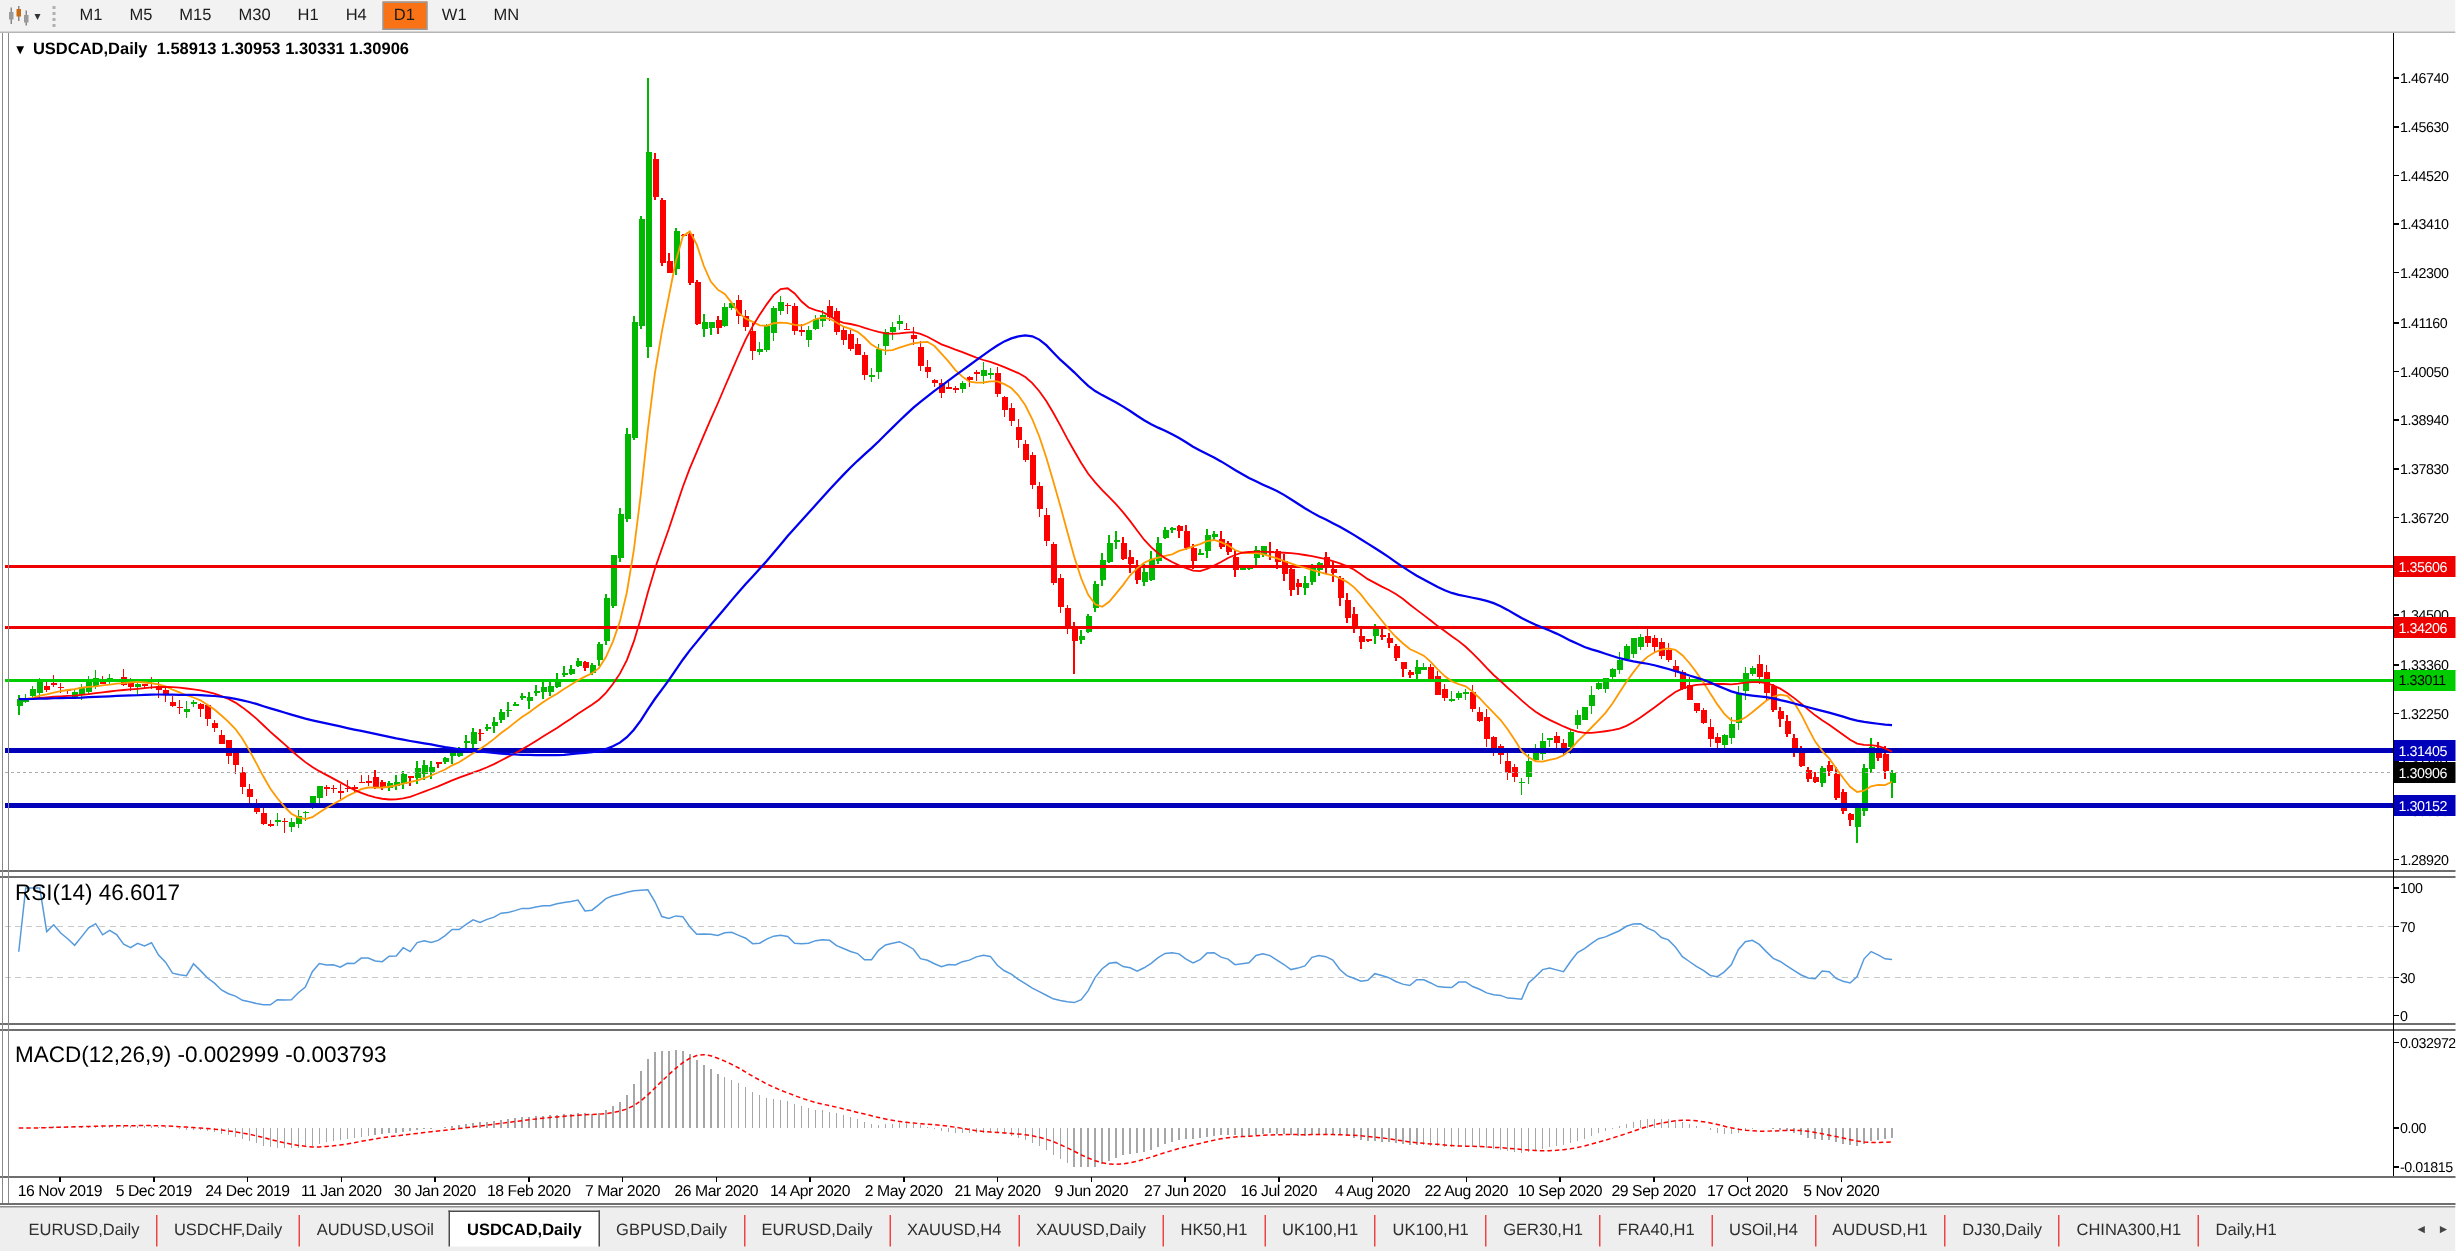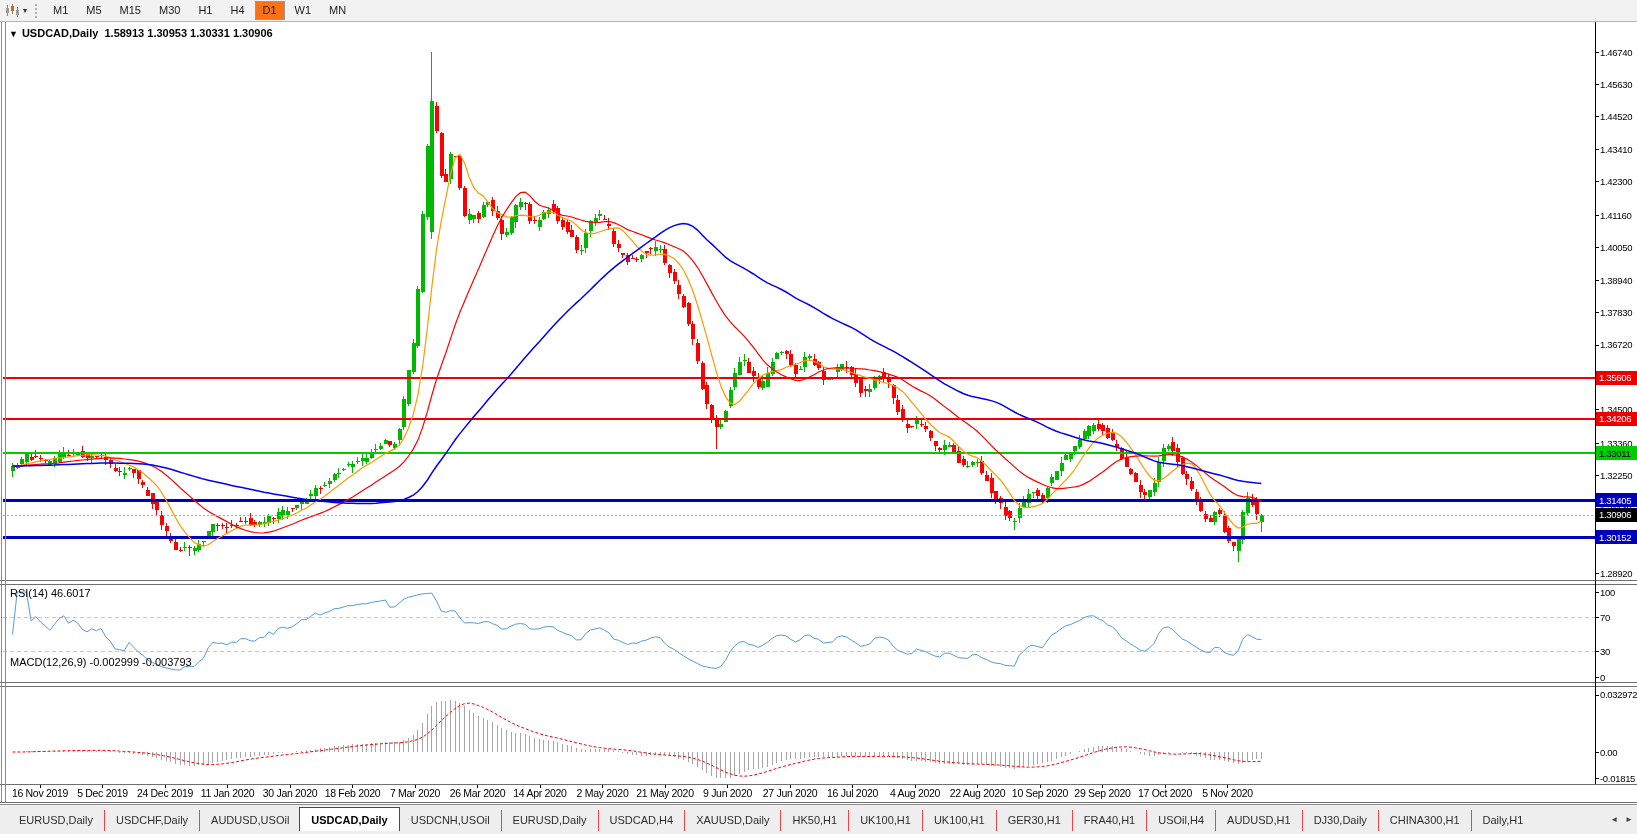--- a/index.html
+++ b/index.html
@@ -10,23 +10,23 @@
            border-bottom:1px solid #b5b5b5;display:flex;align-items:center;z-index:10;}
   .tool-icon-wrap{display:flex;align-items:center;padding:0 3px 0 4px;}
   .caret{font-size:8px;color:#333;margin-left:3px;}
   .grip{width:0;height:14px;border-left:2px dotted #b0b0b0;margin:0 7px 0 5px;}
   .tf-btn{font-size:11px;color:#1b1b1b;padding:2px 7px;margin:0 1px;border:1px solid transparent;
           line-height:13px;cursor:default;}
   .tf-btn.active{background:#f97316;border:1px solid #979797;}
   
   .chart-title{position:absolute;left:9px;top:27px;font-size:11px;font-weight:bold;color:#000;z-index:5;letter-spacing:0;}
   .chart-title .tri{font-size:9px;margin-right:4px;}
-  .panel-label{position:absolute;left:10px;font-size:11px;color:#000;z-index:5;}
+  .panel-label{position:absolute;left:10px;font-size:15px;color:#000;z-index:5;}
   #rsi-label{top:587px;}
-  #macd-label{top:656px;}
+  #macd-label{top:695px;}
   #chart-svg{position:absolute;top:0;left:0;z-index:1;}
   #chart-svg text{font-family:"Liberation Sans",sans-serif;}
   
   .tabbar{position:absolute;left:0;top:804px;width:1637px;height:30px;background:#eeeeee;
           border-top:1px solid #8e8e8e;z-index:10;}
   .tabs{display:flex;align-items:flex-end;height:26px;padding-left:8px;}
   .tab{font-size:11px;color:#2e2e2e;padding:4px 11px 5px;white-space:nowrap;position:relative;background:transparent;margin-top:48px;}
   .tab + .tab{border-left:1px solid #ef4444;}
   .tab.active{background:#ffffff;border:1px solid #4a4a4a;border-bottom:none;font-weight:bold;color:#000;
               padding-top:6px;margin-left:-1px;z-index:3;}
@@ -1025,23 +1025,23 @@
 </div>
 <div class="panel-label" id="rsi-label">RSI(14) 46.6017</div>
 <div class="panel-label" id="macd-label">MACD(12,26,9) -0.002999 -0.003793</div>
 
 <div class="tabbar">
   <div class="tabs" id="tabbar-tabs">
       <div class="tab">EURUSD,Daily</div>
       <div class="tab">USDCHF,Daily</div>
       <div class="tab">AUDUSD,USOil</div>
       <div class="tab active">USDCAD,Daily</div>
-      <div class="tab">USDCNH,USOil</div>
+      <div class="tab">GBPUSD,Daily</div>
       <div class="tab">EURUSD,Daily</div>
-      <div class="tab">USDCAD,H4</div>
+      <div class="tab">XAUUSD,H4</div>
       <div class="tab">XAUUSD,Daily</div>
       <div class="tab">HK50,H1</div>
       <div class="tab">UK100,H1</div>
       <div class="tab">UK100,H1</div>
       <div class="tab">GER30,H1</div>
       <div class="tab">FRA40,H1</div>
       <div class="tab">USOil,H4</div>
       <div class="tab">AUDUSD,H1</div>
       <div class="tab">DJ30,Daily</div>
       <div class="tab">CHINA300,H1</div>

